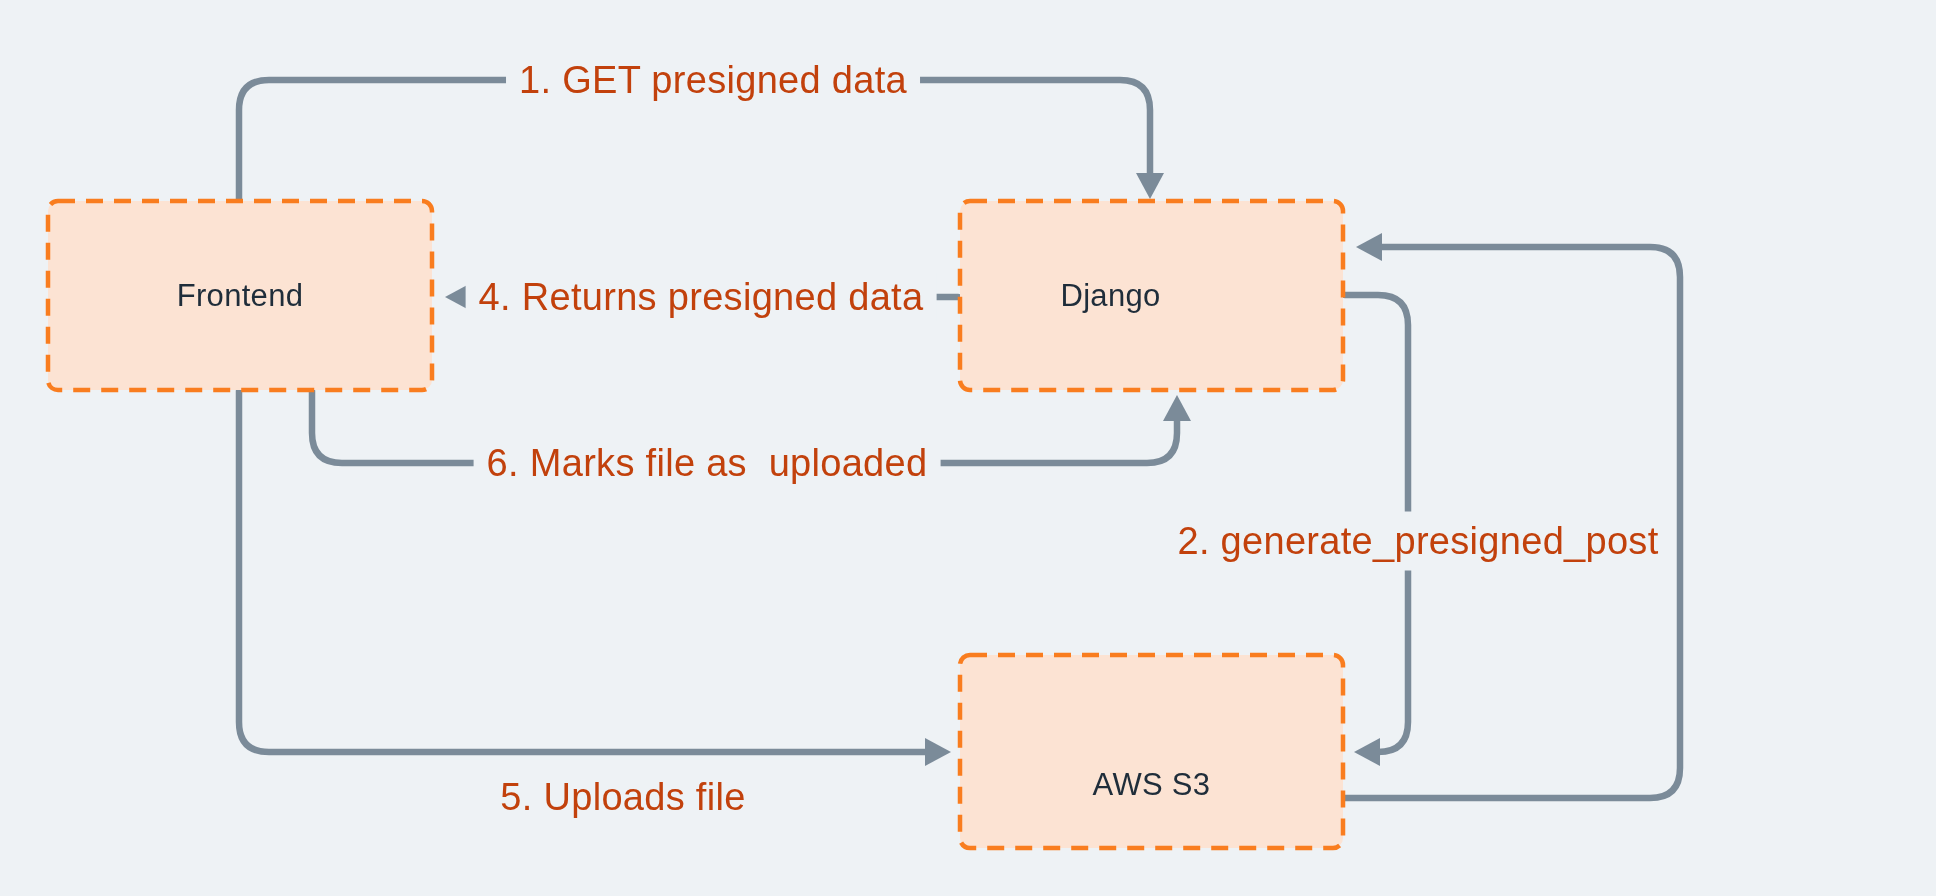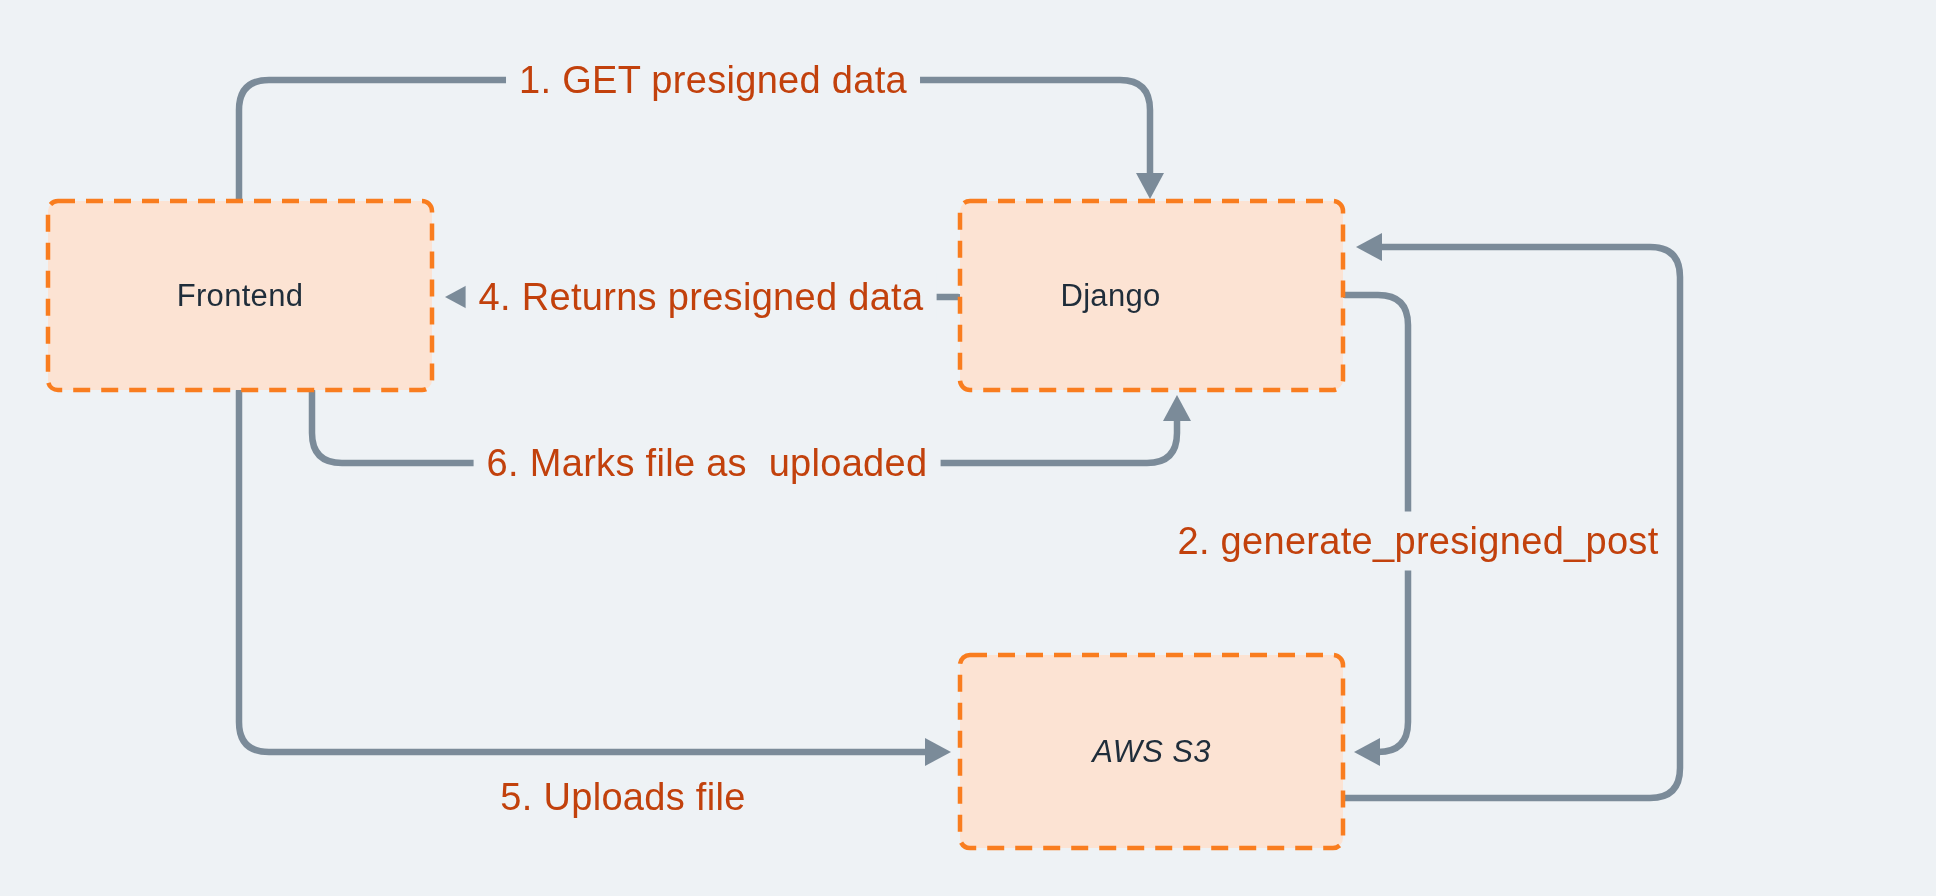--- a/index.html
+++ b/index.html
@@ -25,21 +25,21 @@
     display: flex;
     align-items: center;
     justify-content: center;
     color: #1f2d3a;
     font-size: 31px;
     letter-spacing: 0.3px;
     pointer-events: none;
   }
   .node-frontend { left: 48px;  top: 201px; width: 384px; height: 189px; }
   .node-django   { left: 919px; top: 201px; width: 383px; height: 189px; }
-  .node-awss3    { left: 960px; top: 655px; width: 383px; height: 193px; font-style: italic; }
+  .node-awss3    { left: 960px; top: 688px; width: 383px; height: 193px; }
   .edge-label {
     position: absolute;
     transform: translate(-50%, -50%);
     background: #eef2f5;
     color: #c2410c;
     font-size: 38px;
     letter-spacing: 0.3px;
     padding: 3px 13px;
     white-space: pre;
     pointer-events: none;

